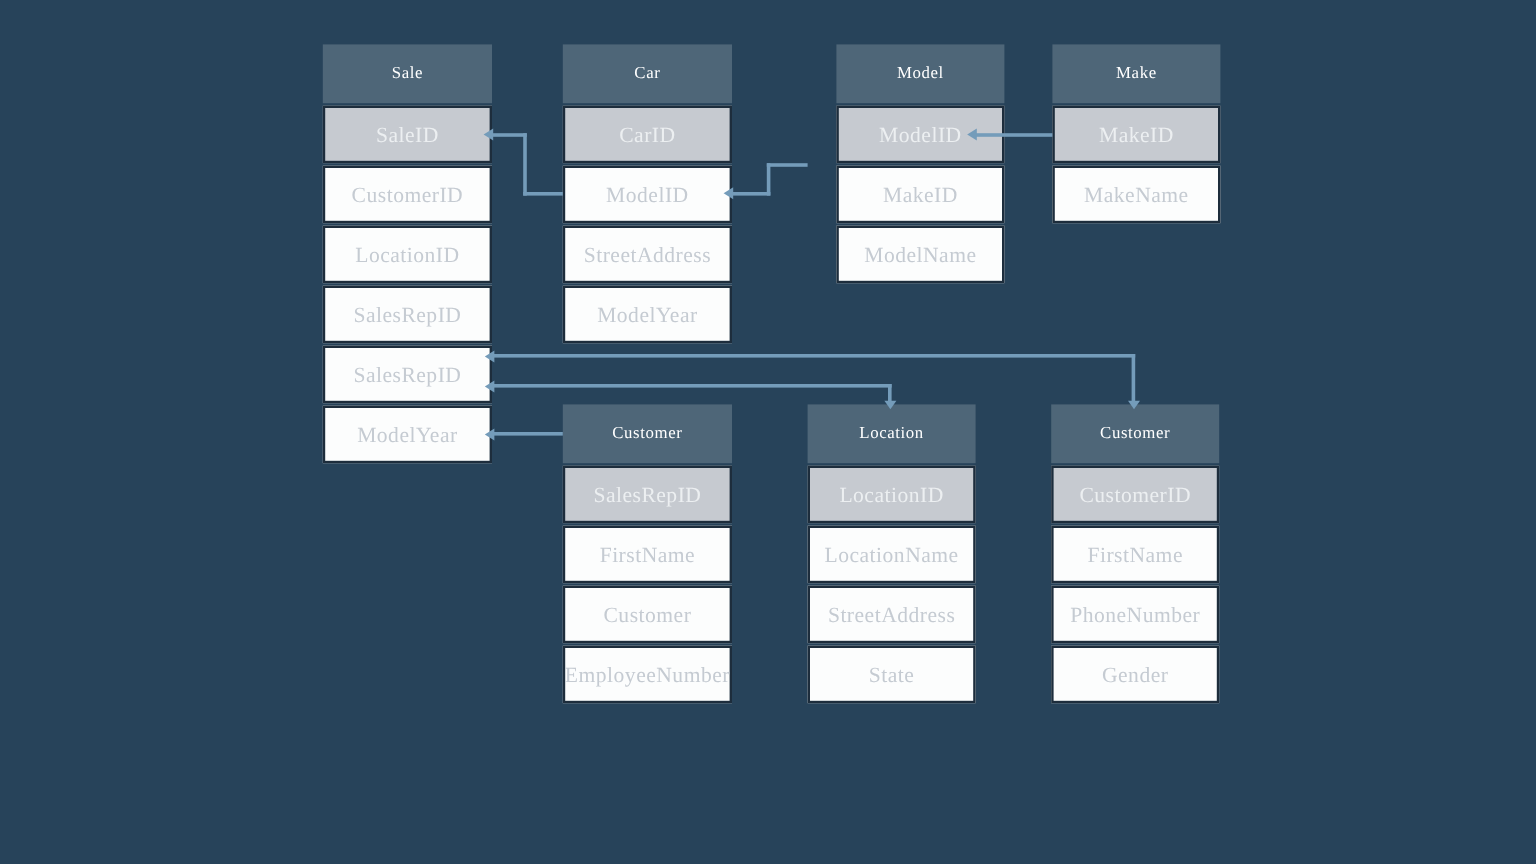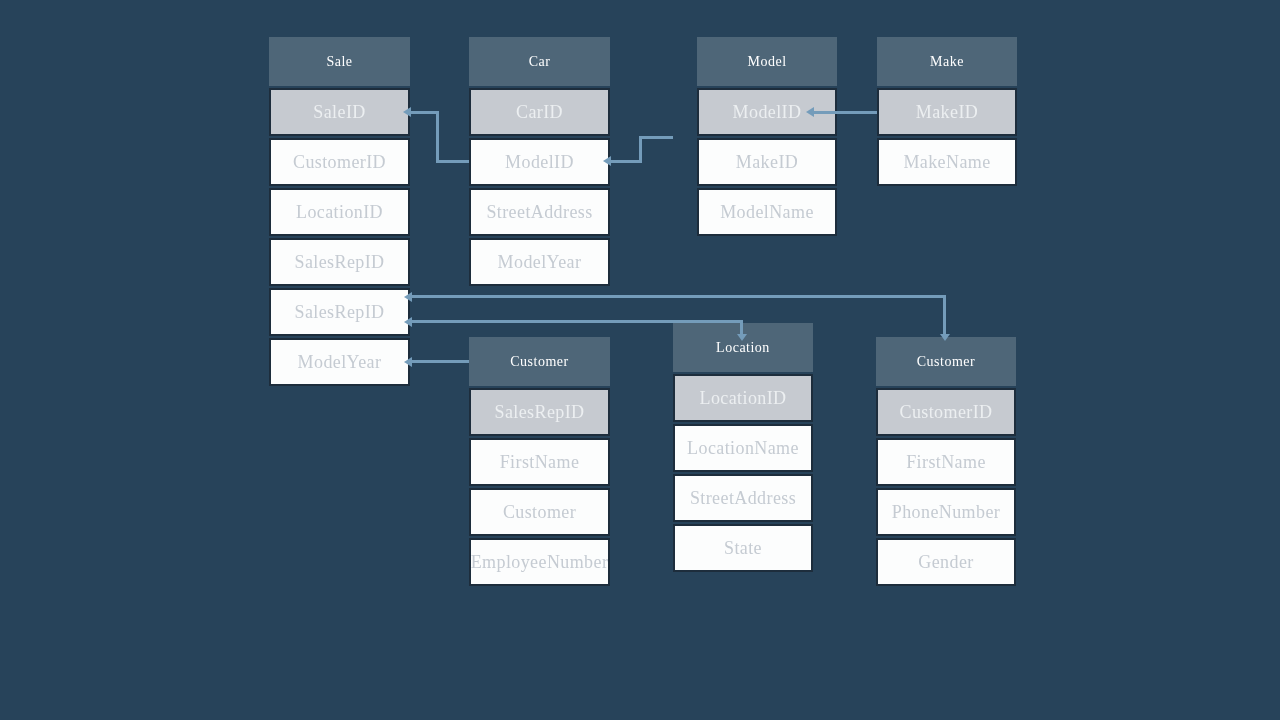--- a/index.html
+++ b/index.html
@@ -124,21 +124,21 @@
             <span>FirstName</span>
           </div>
           <div class="row field">
             <span>Customer</span>
           </div>
           <div class="row field">
             <span>EmployeeNumber</span>
           </div>
         </div>
   </div>
-      <div class="tbl" style="left: 673px; top: 323px; width: 140px;">
+      <div class="tbl" style="left: 673px; top: 337px; width: 140px;">
     <div class="hdr">
       <span>Location</span>
     </div>
     <div class="row pk">
       <span>LocationID</span>
     </div>
     <div>
           <div class="row field">
             <span>LocationName</span>
           </div>

